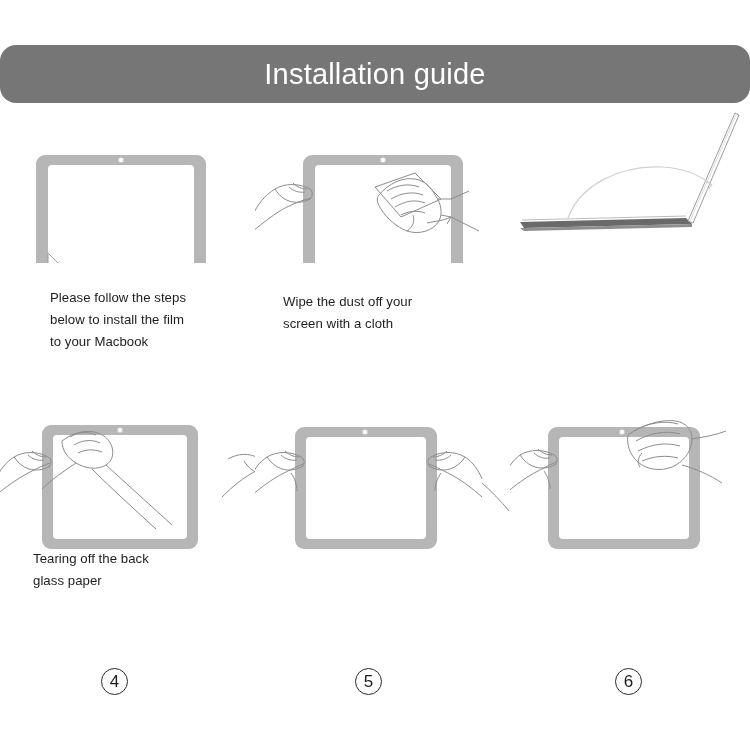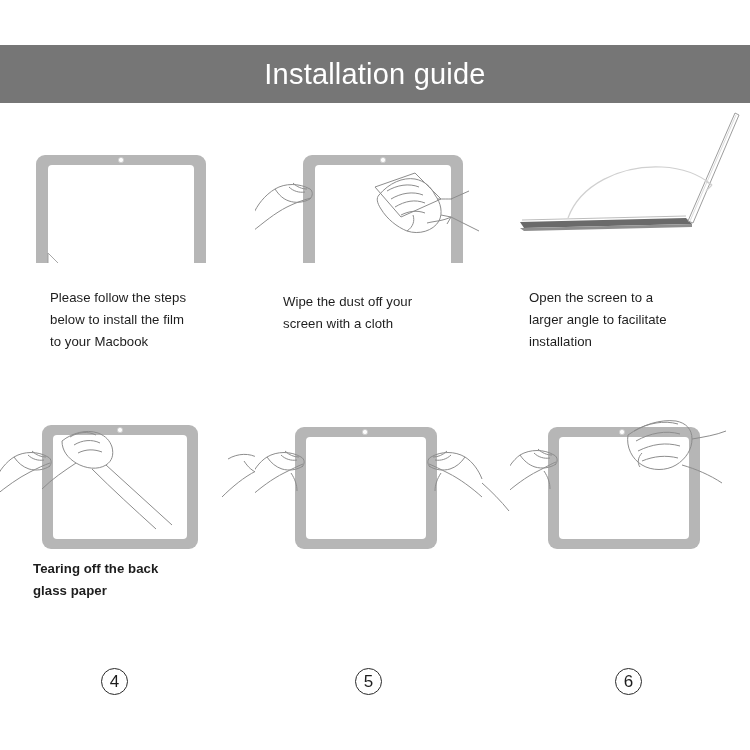--- a/index.html
+++ b/index.html
@@ -19,20 +19,21 @@
 
   
   #header-band {
     position: absolute;
     left: 0; top: 45px;
     width: 750px; height: 58px;
     background: #767676;
     display: flex;
     align-items: center;
     justify-content: center;
+    border-radius: 16px;
   }
   #header-title {
     color: #ffffff;
     font-size: 29px;
     font-weight: 400;
     letter-spacing: 0.2px;
     line-height: 1;
   }
 
   
@@ -76,21 +77,21 @@
   }
 
   
   #cell-1 .step-caption { left: 50px;  top: 184px; }
   #cell-1 .step-badge   { left: 101px; top: 360px; }
   #cell-2 .step-caption { left: 28px;  top: 188px; }
   #cell-2 .step-badge   { left: 95px;  top: 360px; }
   #cell-3 .step-caption { left: 19px;  top: 184px; }
   #cell-3 .step-badge   { left: 100px; top: 360px; }
 
-  #cell-4 .step-caption { left: 33px;  top: 145px; font-weight: bold; }
+  #cell-4 .step-caption { left: 33px;  top: 135px; }
   #cell-4 .step-badge   { left: 101px; top: 255px; }
   #cell-5 .step-caption { left: 28px;  top: 145px; }
   #cell-5 .step-badge   { left: 100px; top: 255px; }
   #cell-6 .step-caption { left: 19px;  top: 145px; }
   #cell-6 .step-badge   { left: 105px; top: 255px; }
 </style>
 </head>
 <body>
 
 <div id="page">
@@ -179,23 +180,20 @@
             <path d="M178 118 L225 10 L229 12 L183 120 Z" fill="#ffffff" stroke="#9d9d9d" stroke-width="1"></path>
             <path d="M180 118 L226 12" stroke="#d3d3d3" stroke-width="0.8" fill="none"></path>
           </g>
 
           <g fill="none" stroke="#d0d0d0" stroke-width="1.2">
             <path d="M58 115 C70 82 110 62 152 64 C172 65 190 72 202 82"></path>
             <path d="M202 82 L195 78 M202 82 L196 88"></path>
           </g>
         </svg>
       </div>
-      <div class="step-caption">Open the screen to a
-larger angle to facilitate
-installation</div>
       <div class="step-badge">3</div>
     </div>
 
     <div class="step-cell" id="cell-4">
       <div class="art">
         <svg width="255" height="145" viewBox="0 0 255 145">
           <g>
             <rect x="42" y="12" width="156" height="124" rx="9" ry="9" fill="#b6b6b6"></rect>
             <rect x="53" y="22" width="134" height="104" rx="4" ry="4" fill="#ffffff"></rect>
             <circle cx="120" cy="17" r="2.6" fill="#fdfdfd" stroke="#c9c9c9" stroke-width="0.8"></circle>

